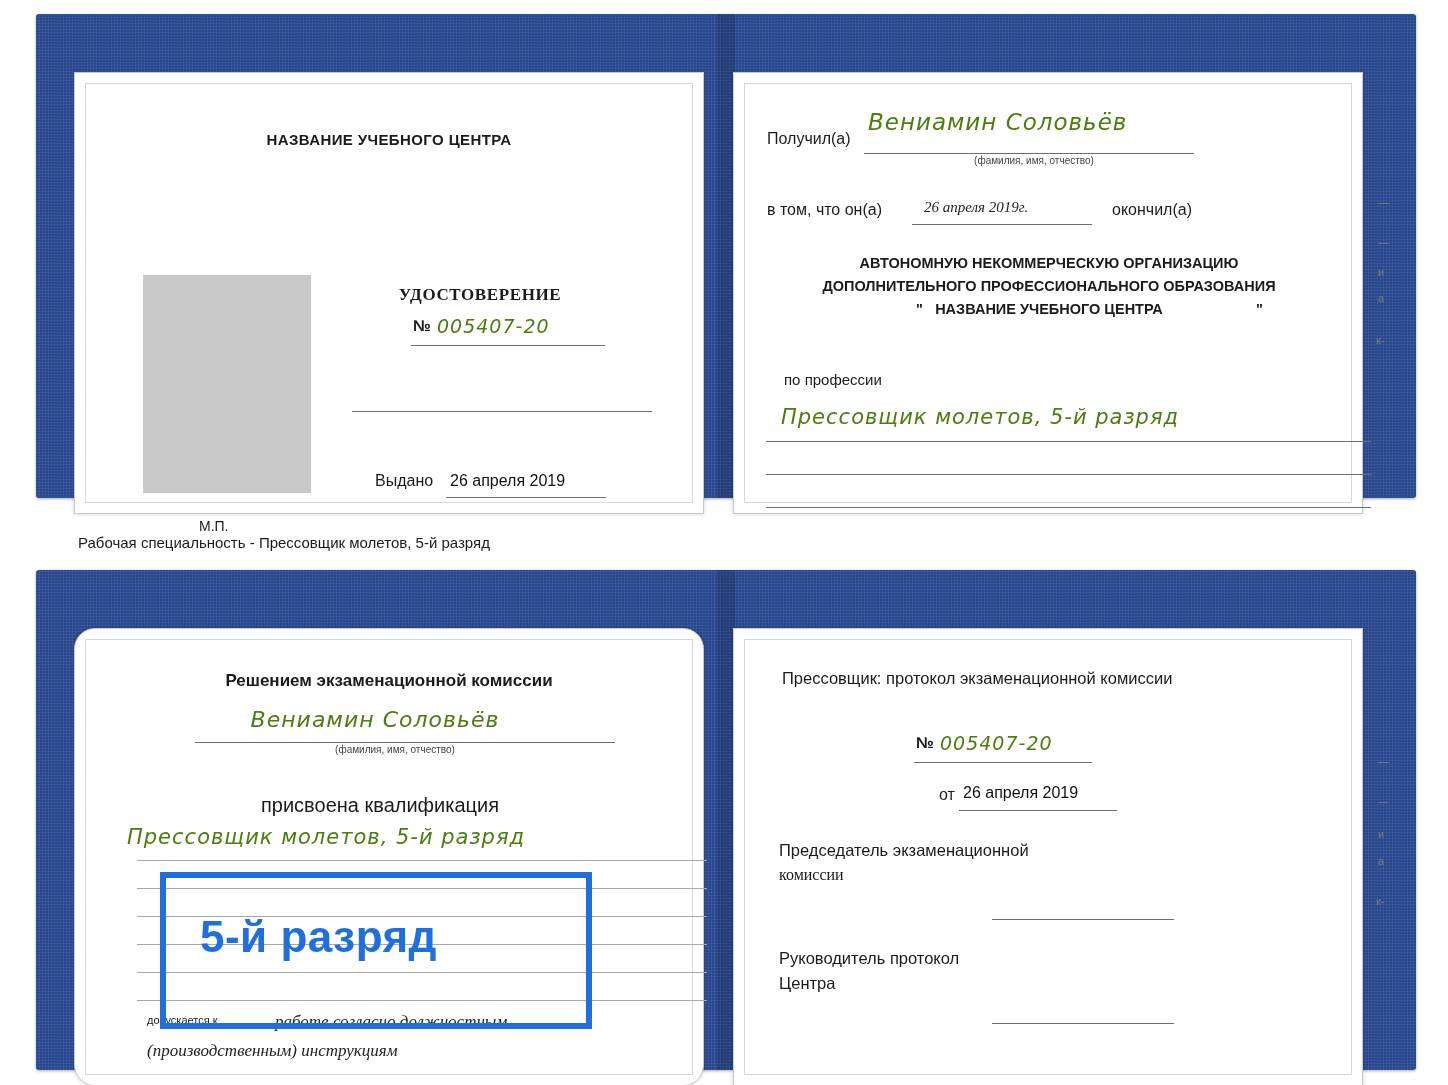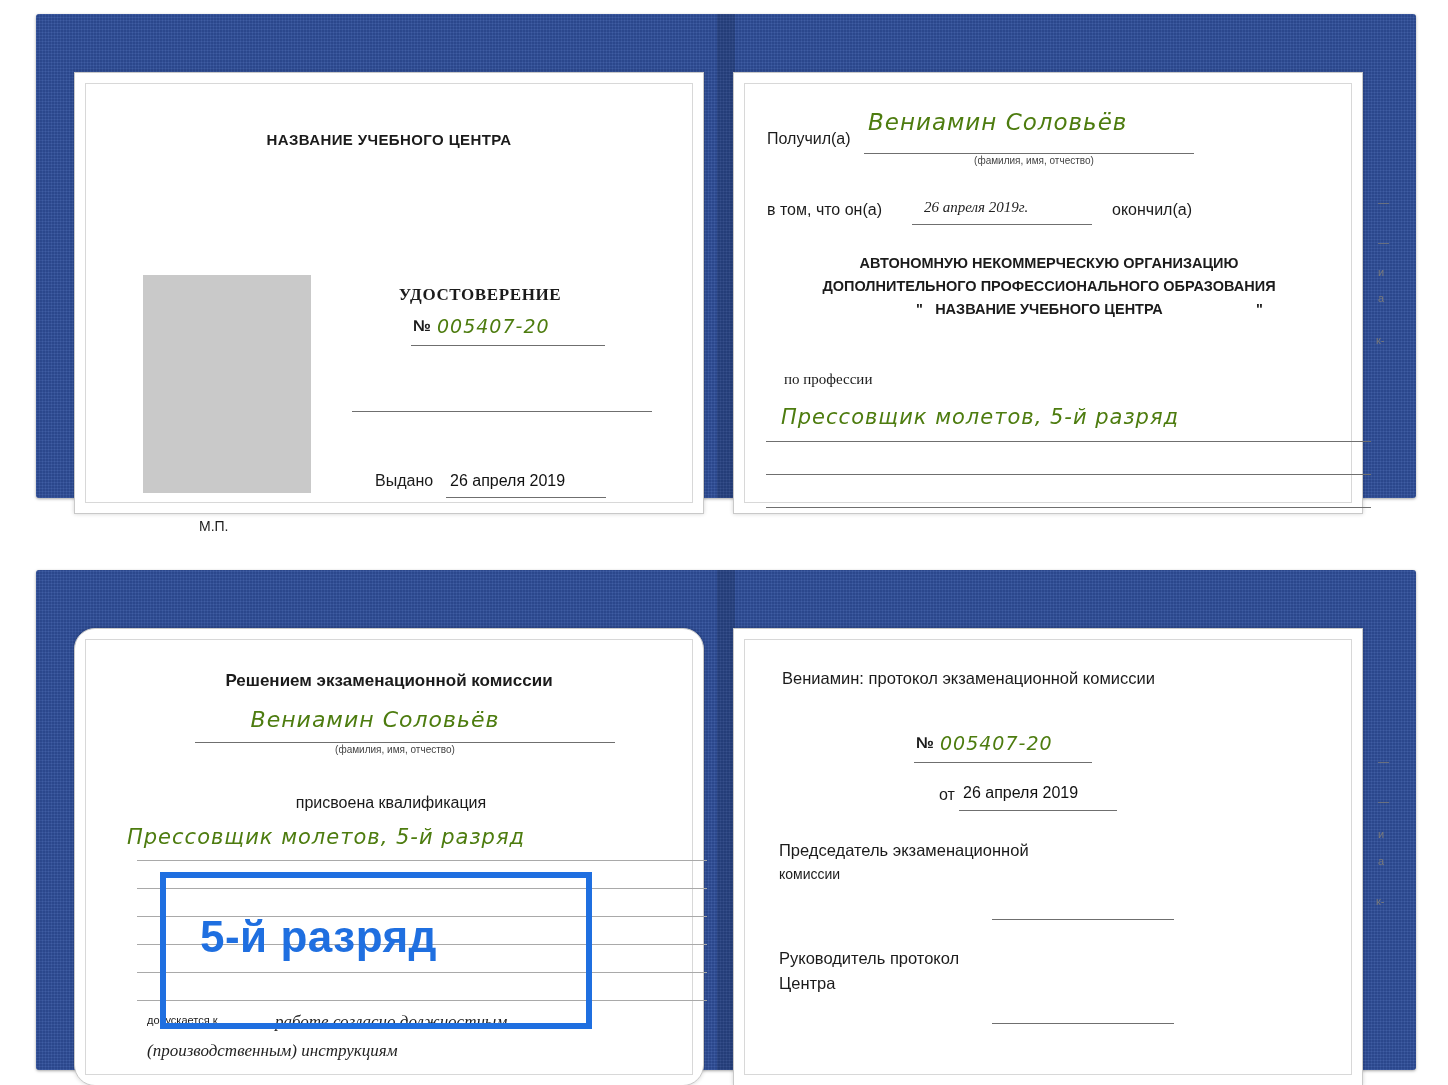--- a/index.html
+++ b/index.html
@@ -153,78 +153,79 @@
       <div class="t ink-black" style="left:190px; top:126px; font-size:15px;">26 апреля 2019г.</div>
       <div class="rule" style="left:178px; top:151px; width:180px;"></div>
       <div class="t" style="left:378px; top:128px; font-size:16px;">окончил(а)</div>
 
       <div class="t bold center" style="left:20px; top:182px; width:590px; font-size:14.5px;">АВТОНОМНУЮ НЕКОММЕРЧЕСКУЮ ОРГАНИЗАЦИЮ</div>
       <div class="t bold center" style="left:20px; top:205px; width:590px; font-size:14.5px;">ДОПОЛНИТЕЛЬНОГО ПРОФЕССИОНАЛЬНОГО ОБРАЗОВАНИЯ</div>
       <div class="t bold" style="left:182px; top:228px; font-size:14.5px;">"</div>
       <div class="t bold center" style="left:20px; top:228px; width:590px; font-size:14.5px;">НАЗВАНИЕ УЧЕБНОГО ЦЕНТРА</div>
       <div class="t bold" style="left:522px; top:228px; font-size:14.5px;">"</div>
 
-      <div class="t" style="left:50px; top:298px; font-size:15px;font-family:Liberation Serif, serif;">по профессии</div>
+      <div class="t" style="left:50px; top:298px; font-size:15px;">по профессии</div>
       <div class="t hand" style="left:47px; top:332px; font-size:21px;">Прессовщик молетов, 5-й разряд</div>
       <div class="rule" style="left:32px; top:368px; width:605px;"></div>
       <div class="rule" style="left:32px; top:401px; width:605px;"></div>
       <div class="rule" style="left:32px; top:434px; width:605px;"></div>
     </div>
 
     <div class="edge-text" style="left:1342px; top:182px;">—</div>
     <div class="edge-text" style="left:1342px; top:222px;">—</div>
     <div class="edge-text" style="left:1342px; top:252px;">и</div>
     <div class="edge-text" style="left:1342px; top:278px;">а</div>
     <div class="edge-text" style="left:1340px; top:320px;">к-</div>
   </div>
 
+  <div class="caption" style="left:78px; top:534px;">Рабочая специальность - Прессовщик молетов, 5-й разряд</div>
 
   <div class="cert" style="left:36px; top:570px; width:1380px; height:500px; border-radius:3px;">
     <div class="spine" style="left:681px;"></div>
 
     <div class="page-white left" style="left:38px; top:22px; width:628px; height:456px;border-radius:21px;">
       <div class="inner-frame"></div>
 
       <div class="t bold center" style="left:0; top:42px; width:628px; font-size:17px;">Решением экзаменационной комиссии</div>
 
       <div class="t hand center" style="left:0; top:78px; width:600px; font-size:22px;">Вениамин Соловьёв</div>
       <div class="rule" style="left:120px; top:113px; width:420px;"></div>
       <div class="t tiny center" style="left:200px; top:115px; width:240px;">(фамилия, имя, отчество)</div>
 
-      <div class="t center" style="left:11px; top:165px; width:610px; font-size:16px;">присвоена квалификация</div>
+      <div class="t center" style="left:0; top:165px; width:610px; font-size:20px;">присвоена квалификация</div>
 
       <div class="t hand" style="left:52px; top:196px; font-size:21px;">Прессовщик молетов, 5-й разряд</div>
 
       <div class="rule light" style="left:62px; top:231px; width:570px;"></div>
       <div class="rule light" style="left:62px; top:259px; width:570px;"></div>
       <div class="rule light" style="left:62px; top:287px; width:570px;"></div>
       <div class="rule light" style="left:62px; top:315px; width:570px;"></div>
       <div class="rule light" style="left:62px; top:343px; width:570px;"></div>
       <div class="rule light" style="left:62px; top:371px; width:570px;"></div>
 
       <div class="t" style="left:72px; top:385px; font-size:11px;">допускается к</div>
       <div class="t ink-black" style="left:200px; top:383px; font-size:17px;">работе согласно должностным</div>
       <div class="t ink-black" style="left:72px; top:412px; font-size:17px;">(производственным) инструкциям</div>
     </div>
 
     <div class="page-white right" style="left:697px; top:22px; width:628px; height:456px;">
       <div class="inner-frame"></div>
 
-      <div class="t" style="left:48px; top:40px; font-size:16.5px;">Вениамин: протокол экзаменационной комиссии</div>
+      <div class="t" style="left:48px; top:40px; font-size:16.5px;">Прессовщик: протокол экзаменационной комиссии</div>
 
       <div class="t bold" style="left:182px; top:105px; font-size:16px;">№</div>
       <div class="t hand" style="left:206px; top:103px; font-size:19px;">005407-20</div>
       <div class="rule" style="left:180px; top:133px; width:178px;"></div>
 
       <div class="t" style="left:205px; top:157px; font-size:16px;">от</div>
       <div class="t typed" style="left:229px; top:155px; font-size:16px;">26 апреля 2019</div>
       <div class="rule" style="left:225px; top:181px; width:158px;"></div>
 
       <div class="t" style="left:45px; top:212px; font-size:16.5px;">Председатель экзаменационной</div>
-      <div class="t" style="left:45px; top:237px; font-size:14px;">комиссии</div>
+      <div class="t" style="left:45px; top:237px; font-size:16px;font-family:Liberation Serif, serif;">комиссии</div>
       <div class="rule" style="left:258px; top:290px; width:182px;"></div>
 
       <div class="t" style="left:45px; top:320px; font-size:16.5px;">Руководитель протокол</div>
       <div class="t" style="left:45px; top:345px; font-size:16.5px;">Центра</div>
       <div class="rule" style="left:258px; top:394px; width:182px;"></div>
     </div>
 
     <div class="edge-text" style="left:1342px; top:185px;">—</div>
     <div class="edge-text" style="left:1342px; top:225px;">—</div>
     <div class="edge-text" style="left:1342px; top:258px;">и</div>

